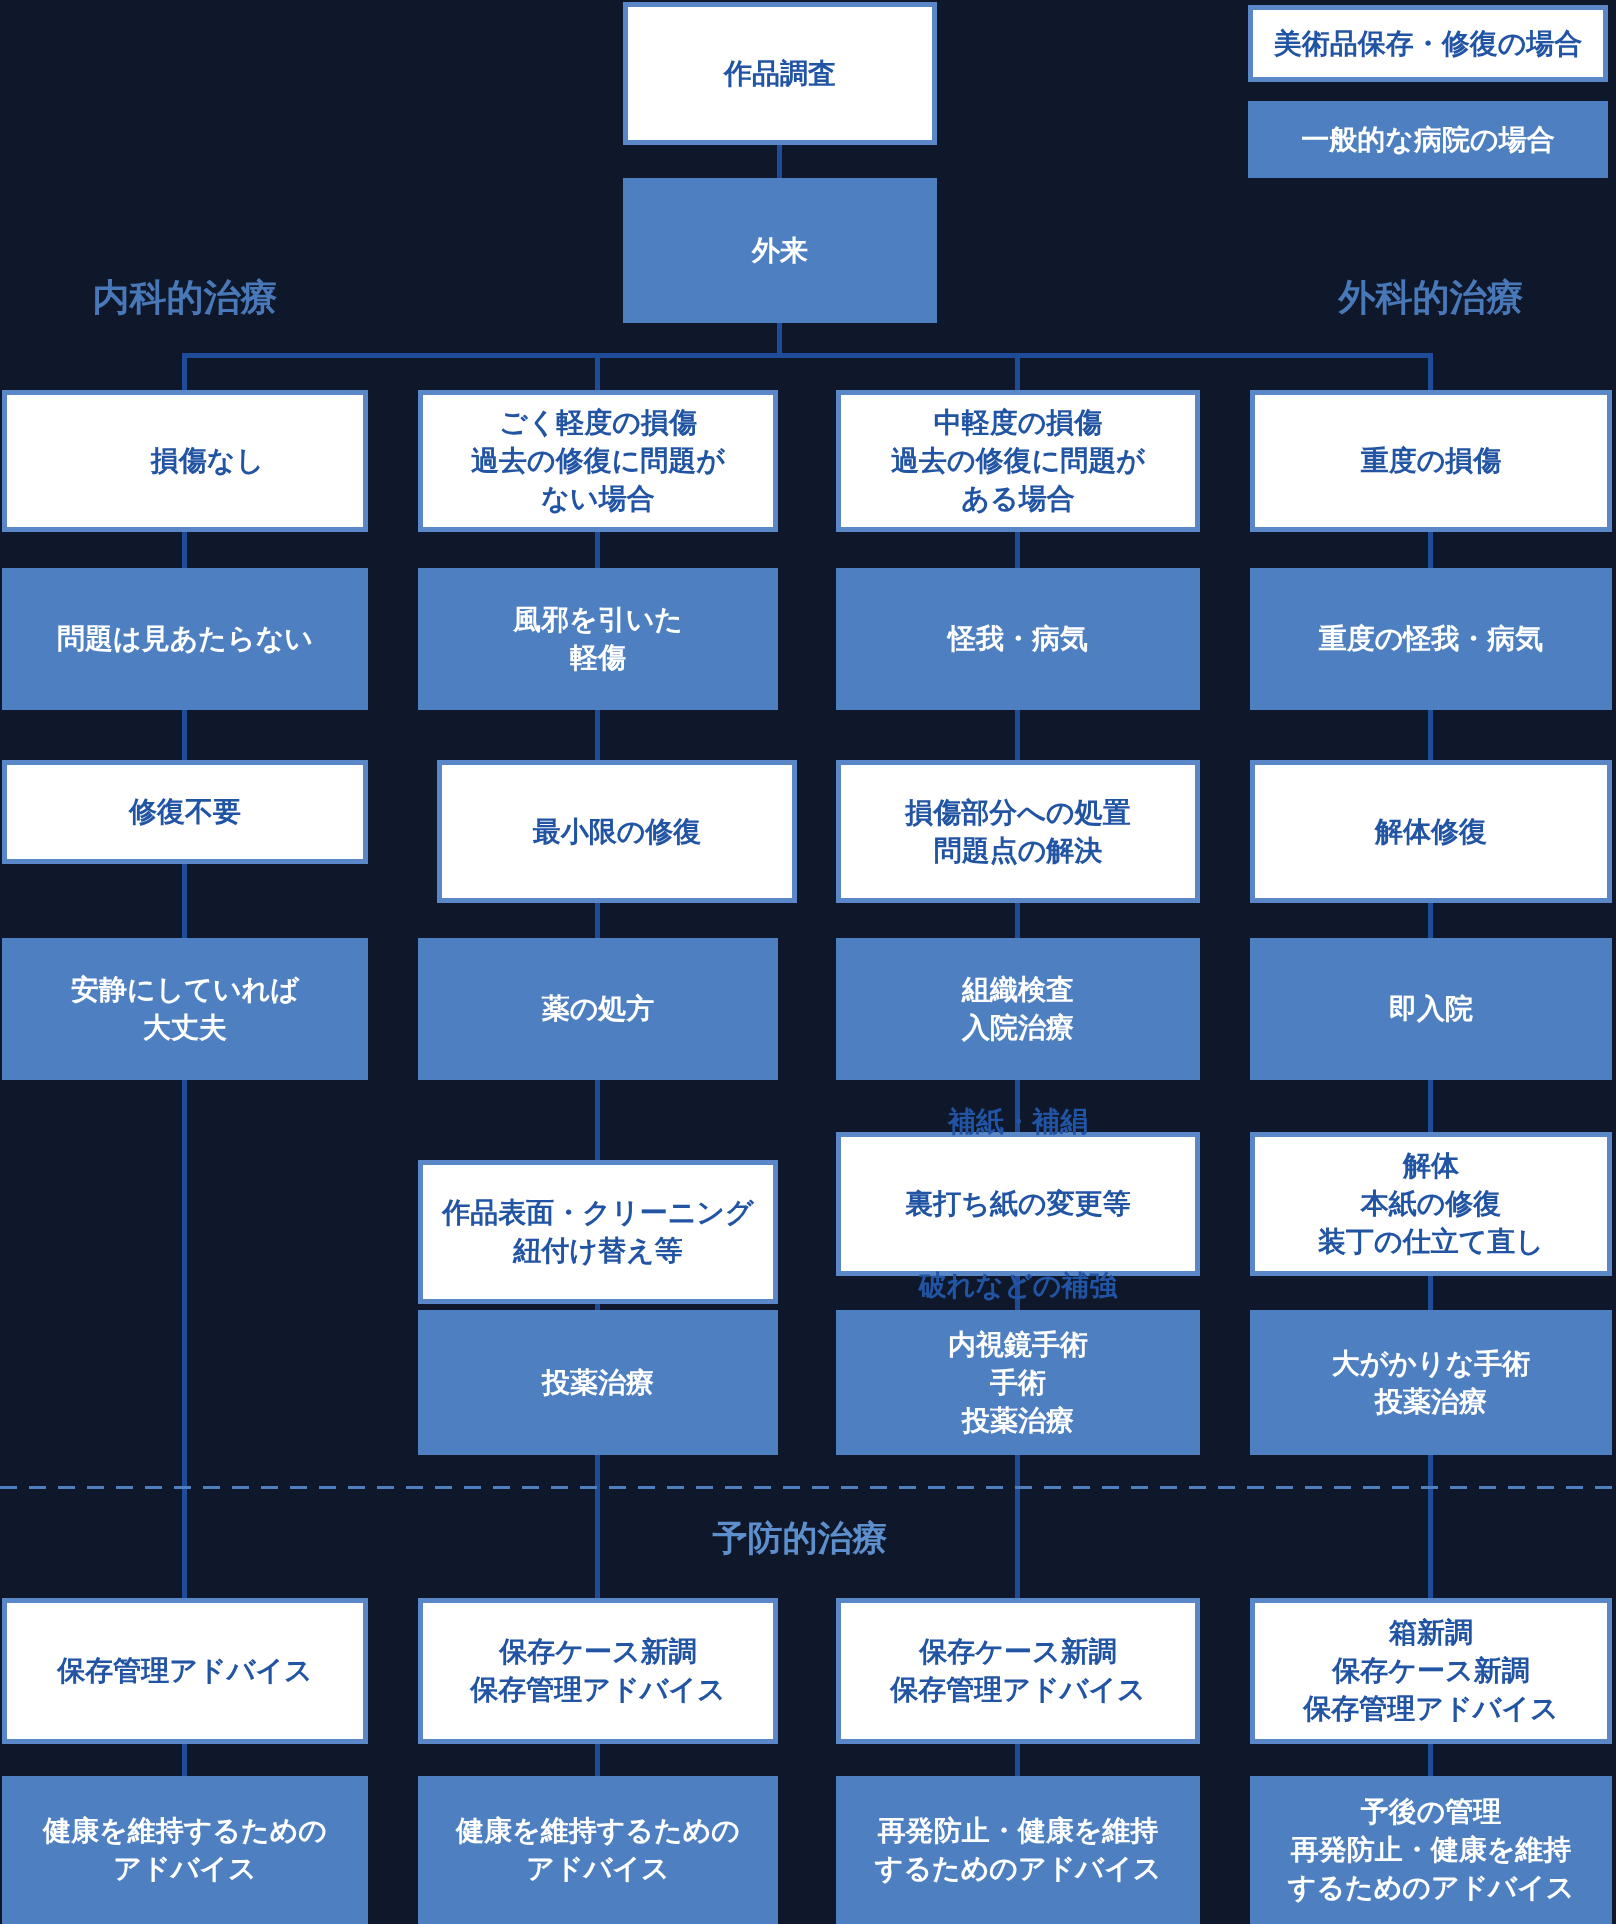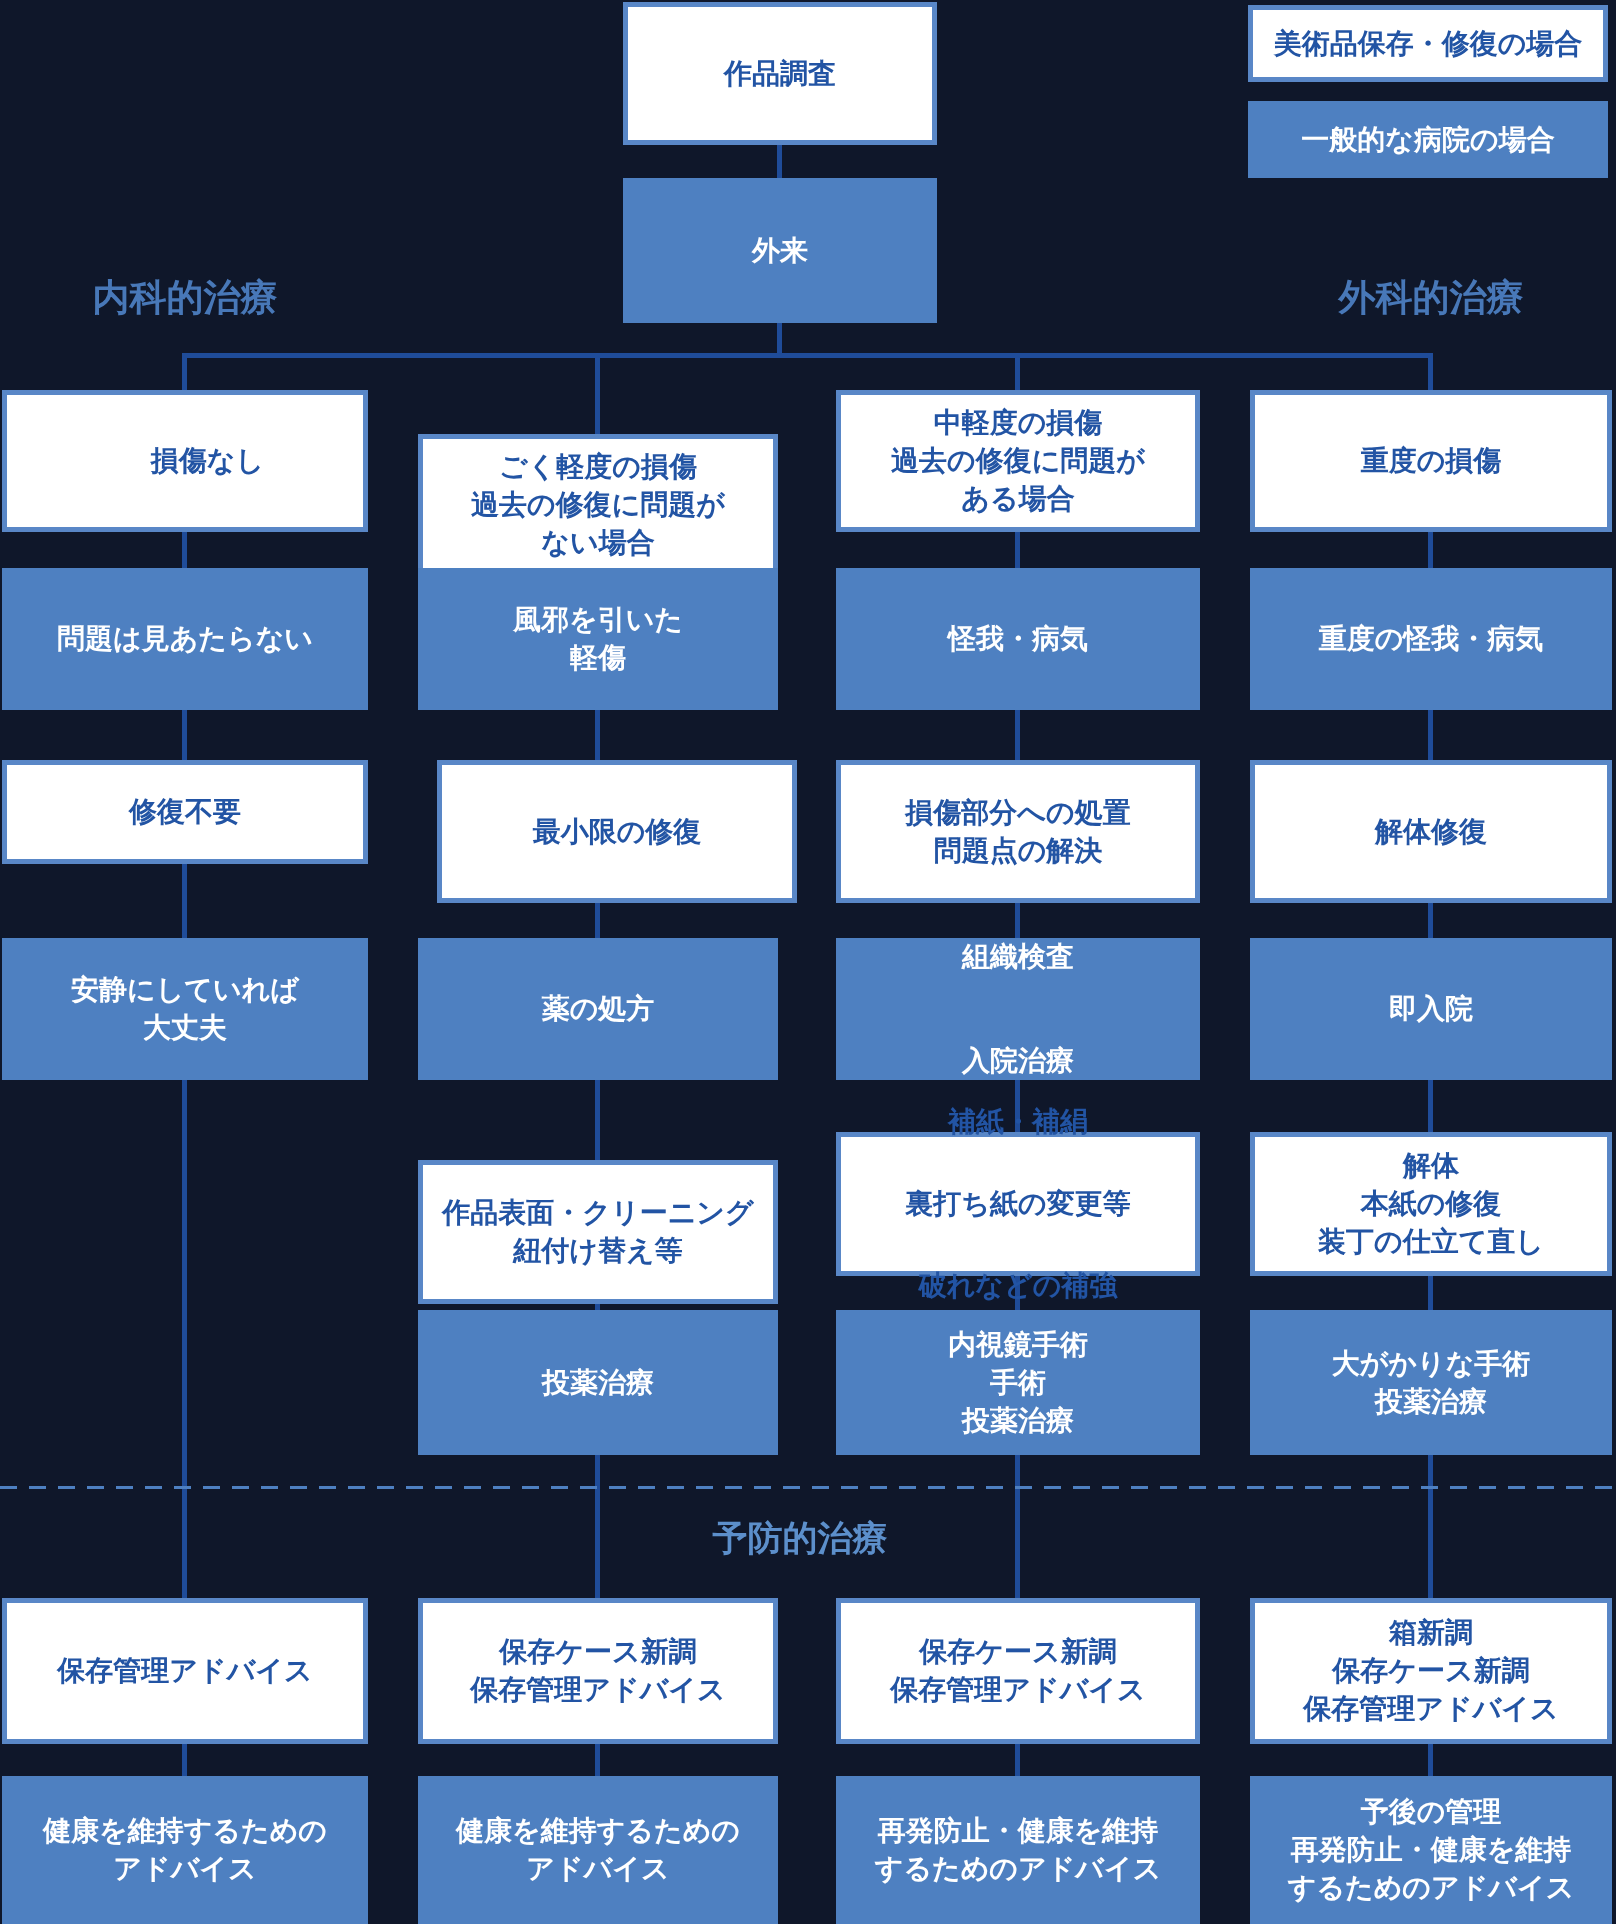--- a/index.html
+++ b/index.html
@@ -58,21 +58,21 @@
     <div>一般的な病院の場合</div>
   </div>
 
   <div class="seclabel" style="left:2px;top:275px;width:366px;">内科的治療</div>
   <div class="seclabel" style="left:1250px;top:275px;width:362px;">外科的治療</div>
   <div class="seclabel prevlabel" style="left:600px;top:1516px;width:400px;">予防的治療</div>
 
 <div class="box art" style="left: 2px; top: 390px; width: 366px; height: 142px; padding-left: 45px;">
       <div>損傷なし</div>
     </div>
-    <div class="box art" style="left: 418px; top: 390px; width: 360px; height: 142px; margin-top: 44px;">
+    <div class="box art" style="left: 418px; top: 390px; width: 360px; height: 142px;">
       <div>ごく軽度の損傷</div>
       <div>過去の修復に問題が</div>
       <div>ない場合</div>
     </div>
     <div class="box art" style="left: 836px; top: 390px; width: 364px; height: 142px;">
       <div>中軽度の損傷</div>
       <div>過去の修復に問題が</div>
       <div>ある場合</div>
     </div>
     <div class="box art" style="left: 1250px; top: 390px; width: 362px; height: 142px;">
@@ -104,21 +104,21 @@
     <div class="box art" style="left: 1250px; top: 760px; width: 362px; height: 143px;">
       <div>解体修復</div>
     </div>
     <div class="box hospital" style="left: 2px; top: 938px; width: 366px; height: 142px;">
       <div>安静にしていれば</div>
       <div>大丈夫</div>
     </div>
     <div class="box hospital" style="left: 418px; top: 938px; width: 360px; height: 142px;">
       <div>薬の処方</div>
     </div>
-    <div class="box hospital" style="left: 836px; top: 938px; width: 364px; height: 142px; justify-content: space-between;">
+    <div class="box hospital" style="left: 836px; top: 938px; width: 364px; height: 142px;">
       <div>組織検査</div>
       <div>入院治療</div>
     </div>
     <div class="box hospital" style="left: 1250px; top: 938px; width: 362px; height: 142px;">
       <div>即入院</div>
     </div>
     <div class="box art" style="left: 418px; top: 1132px; width: 360px; height: 144px; margin-top: 28px;">
       <div>作品表面・クリーニング</div>
       <div>紐付け替え等</div>
     </div>

